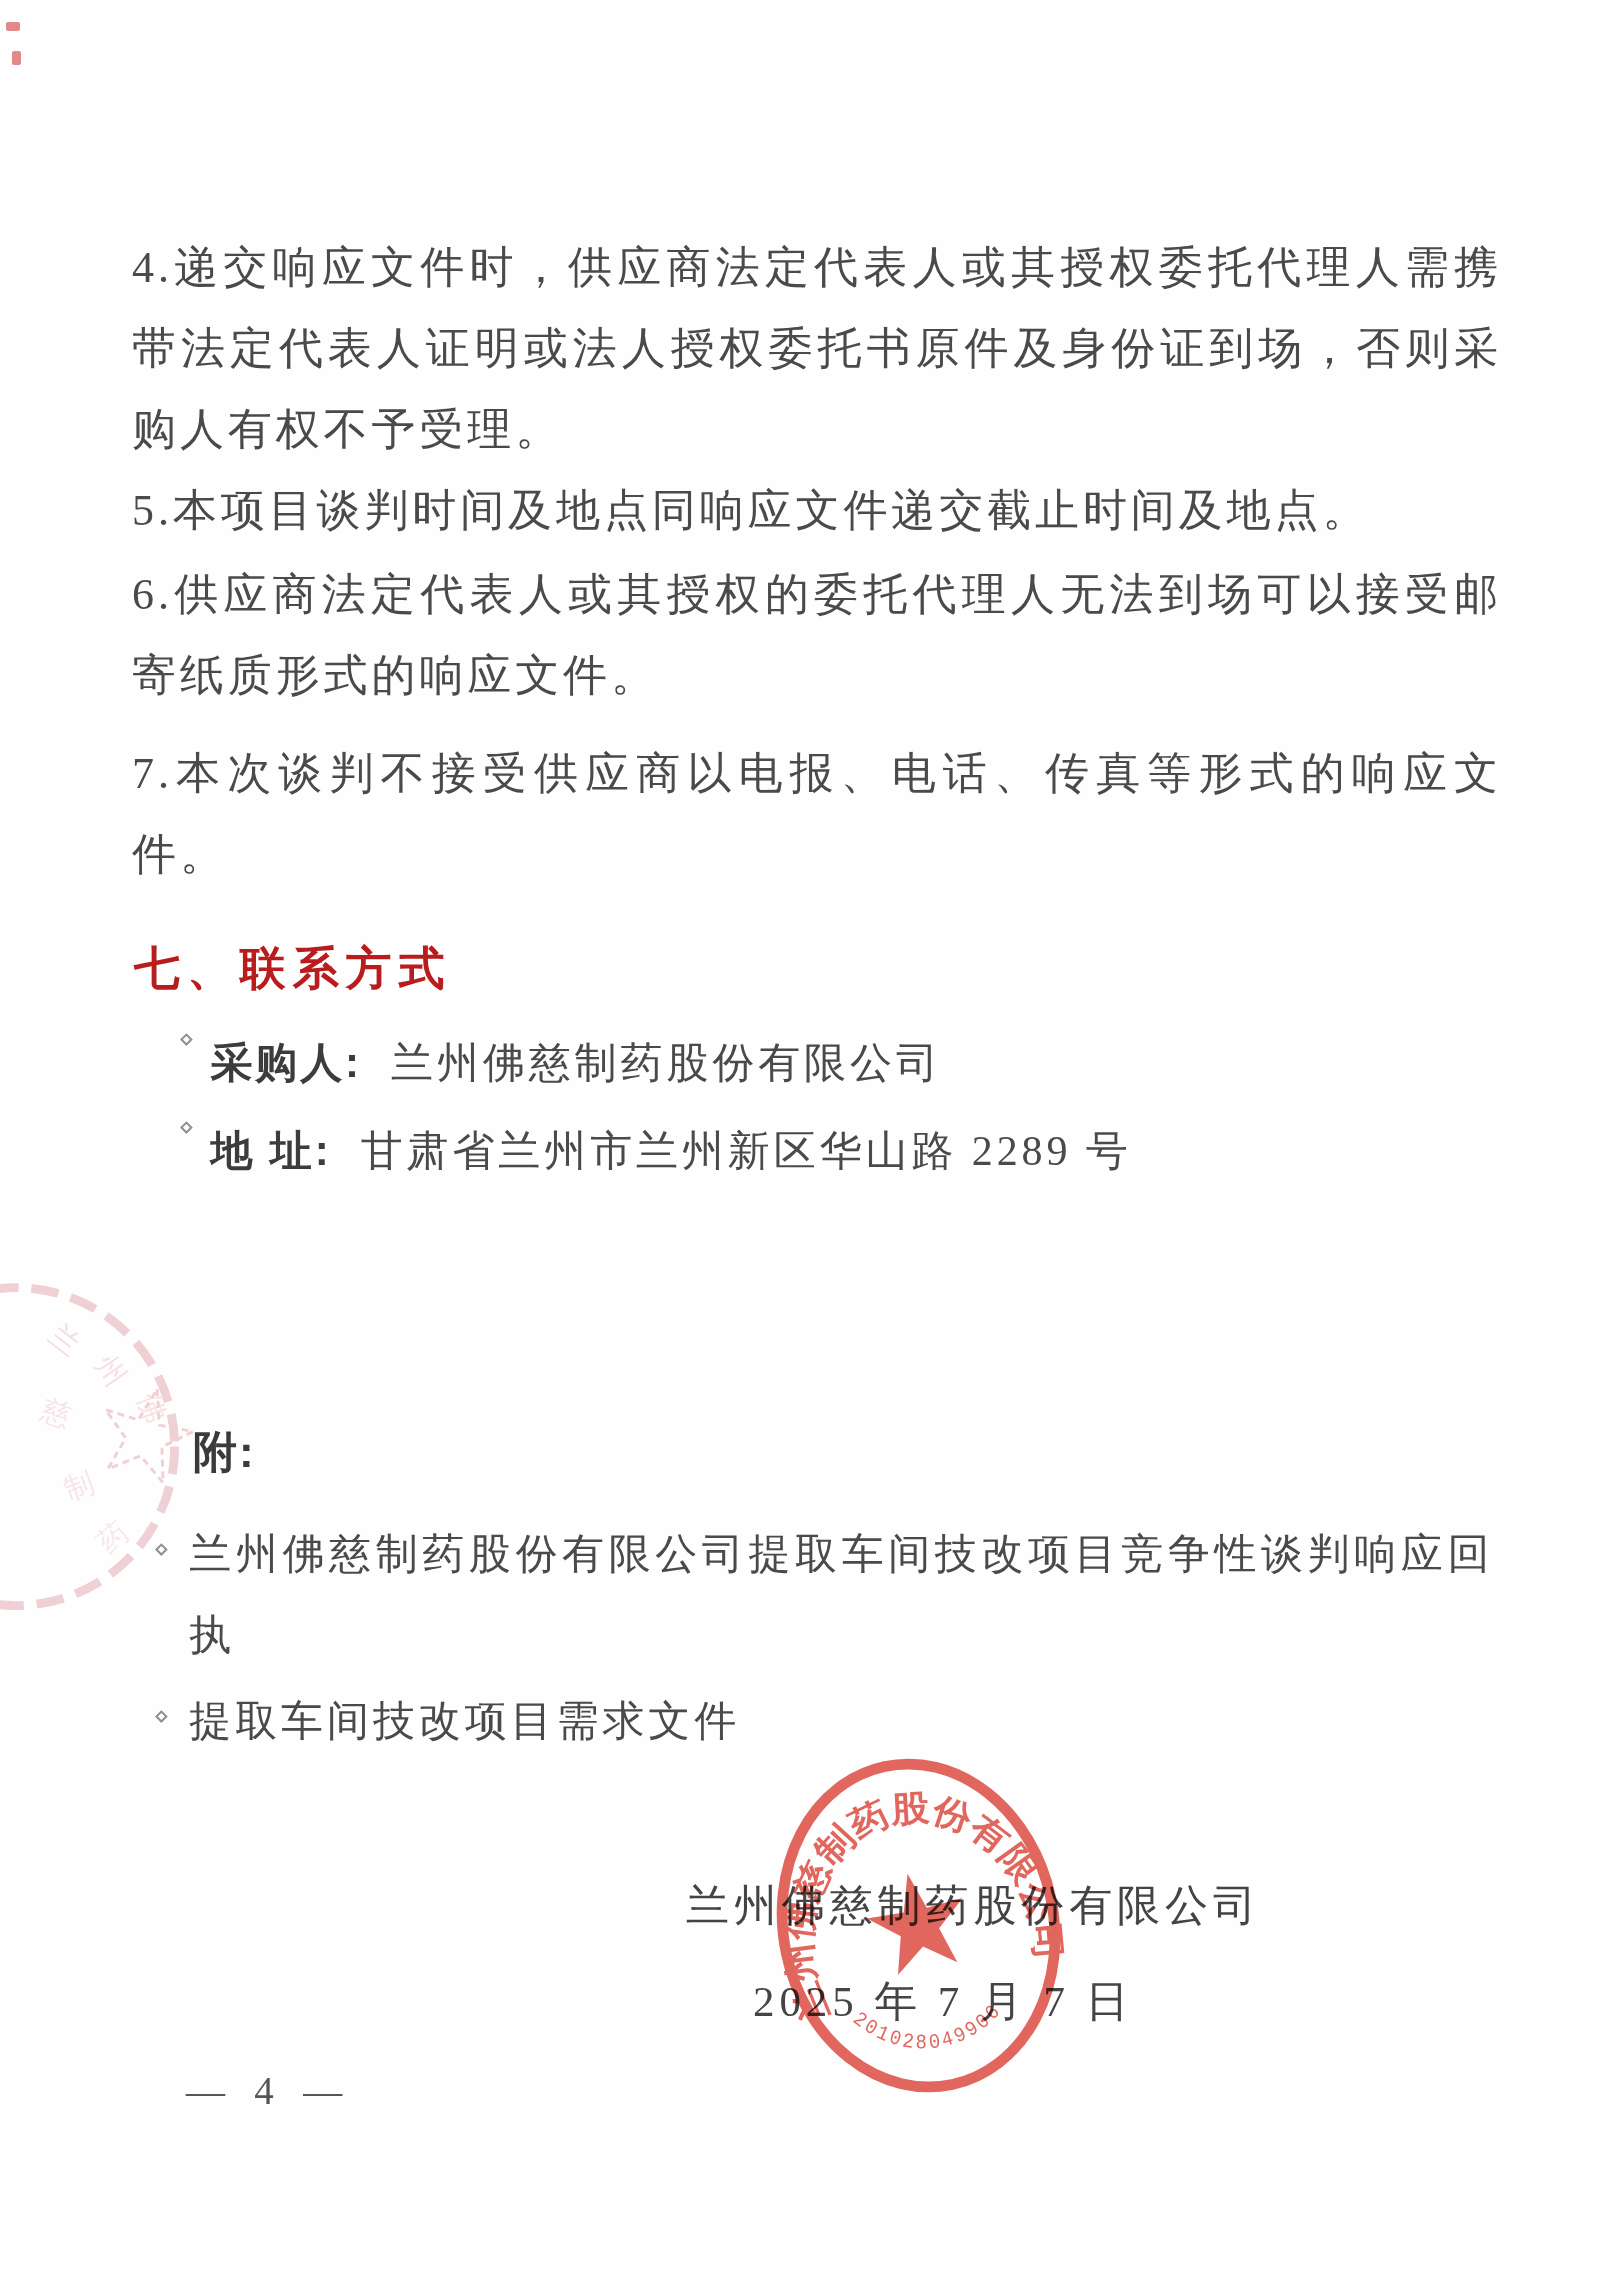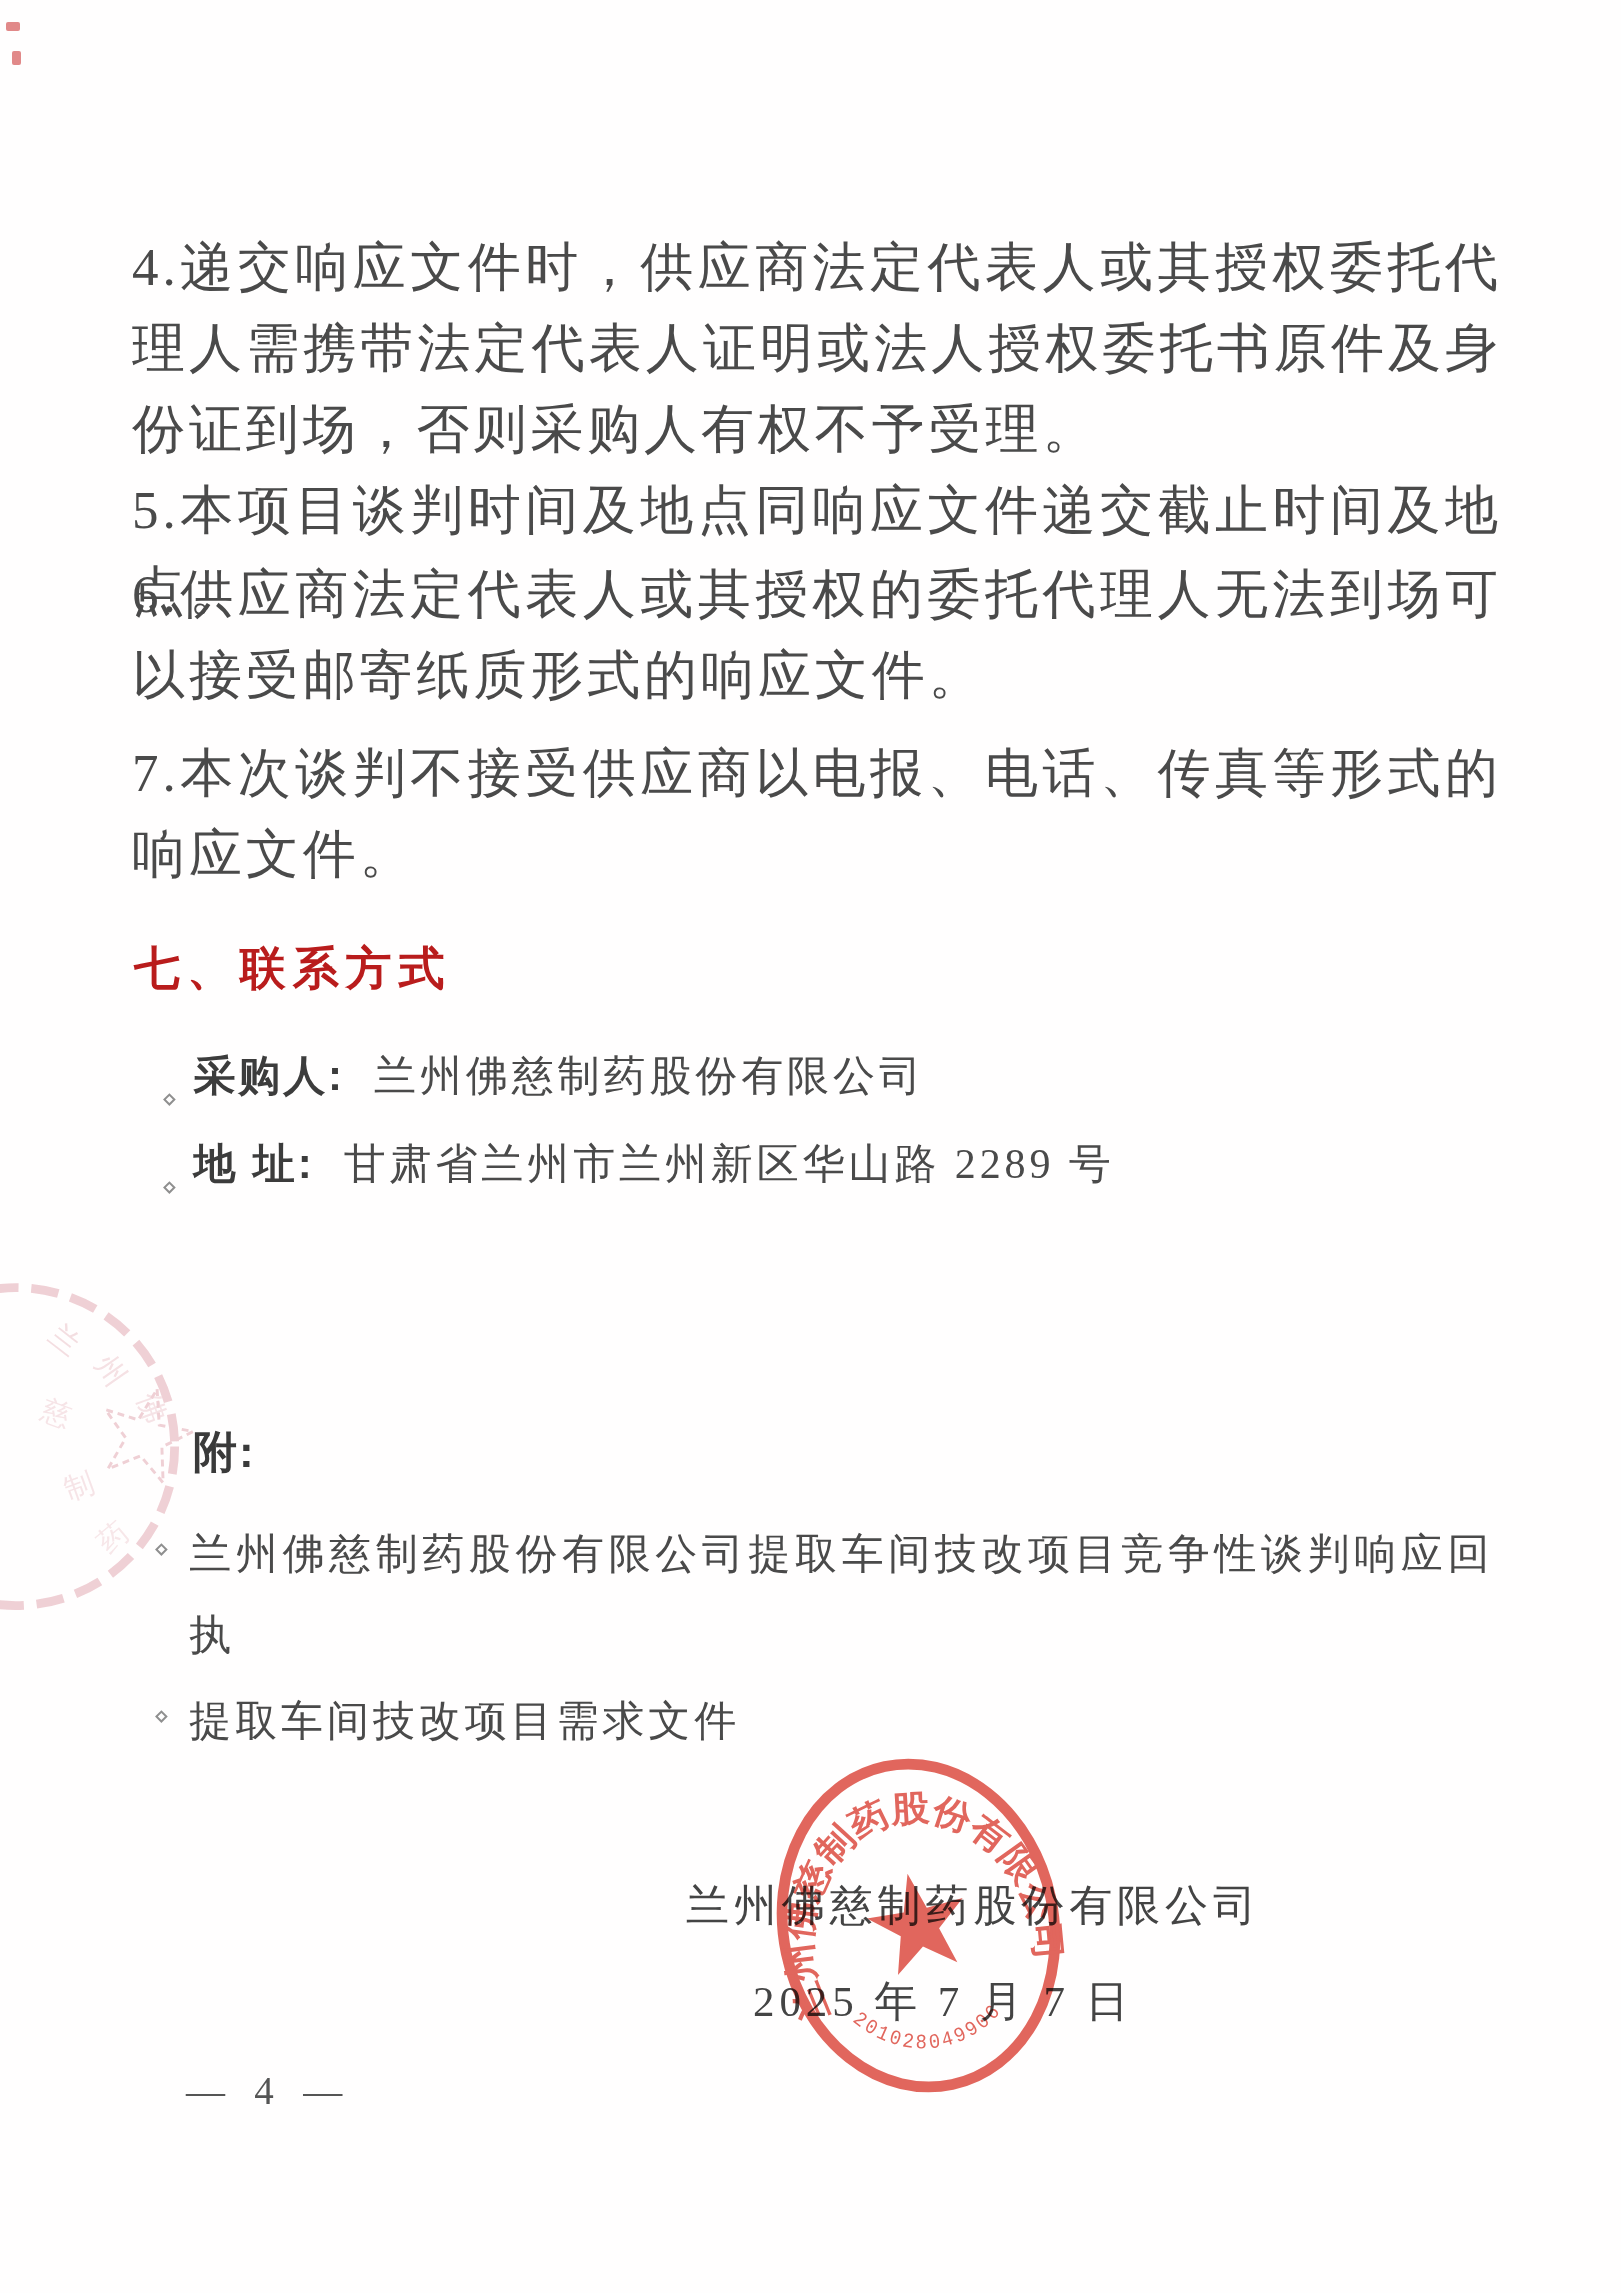--- a/index.html
+++ b/index.html
@@ -8,38 +8,38 @@
     position:relative;
     width:1621px; height:2294px;
     background:#fffefe;
     overflow:hidden;
     font-family:"Liberation Serif", serif;
     color:#464646;
   }
   .para {
     position:absolute;
     left:132px; width:1370px;
-    font-size:53px; line-height:81px;
+    font-size:44px; line-height:81px;
     letter-spacing:3.9px;
     text-align:justify;
     color:#4a4a4a;
   }
   .heading {
     position:absolute;
     left:134px;
     font-family:"Liberation Sans", sans-serif;
     font-weight:700;
     font-size:46px; line-height:59px;
     letter-spacing:6.9px;
     color:#b91c1c;
   }
   .contact-row {
     position:absolute;
-    left:165px;
-    display:flex; align-items:flex-end;
+    left:182px;
+    display:flex; align-items:flex-start;
     height:69px;
   }
   .diamond {
     width:8.8px; height:8.8px;
     border:2px solid #8f8f8f;
     transform:rotate(45deg);
     margin-right:19.6px;
     flex:0 0 auto;
   }
   .c-label {

